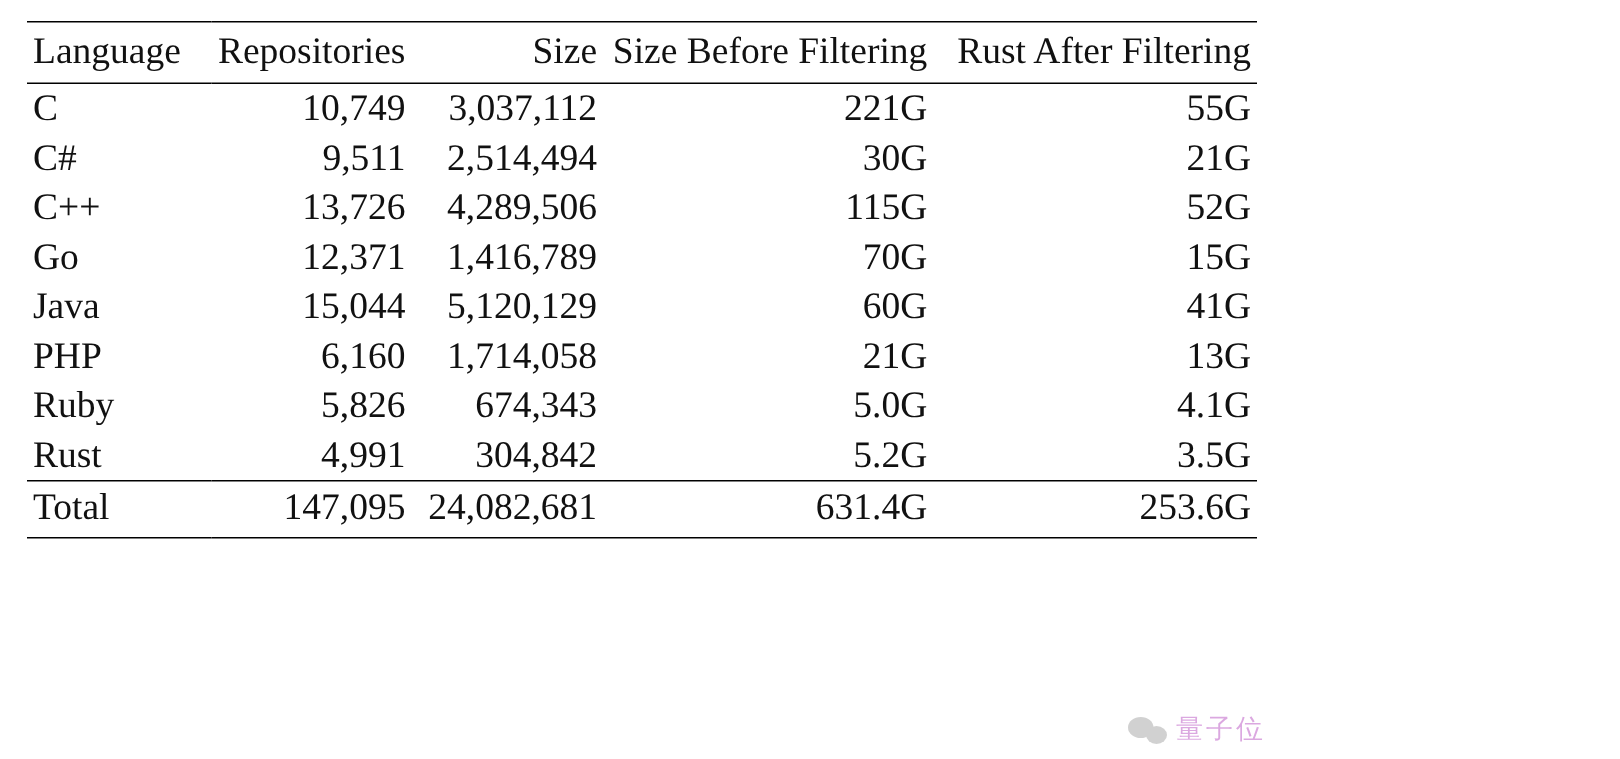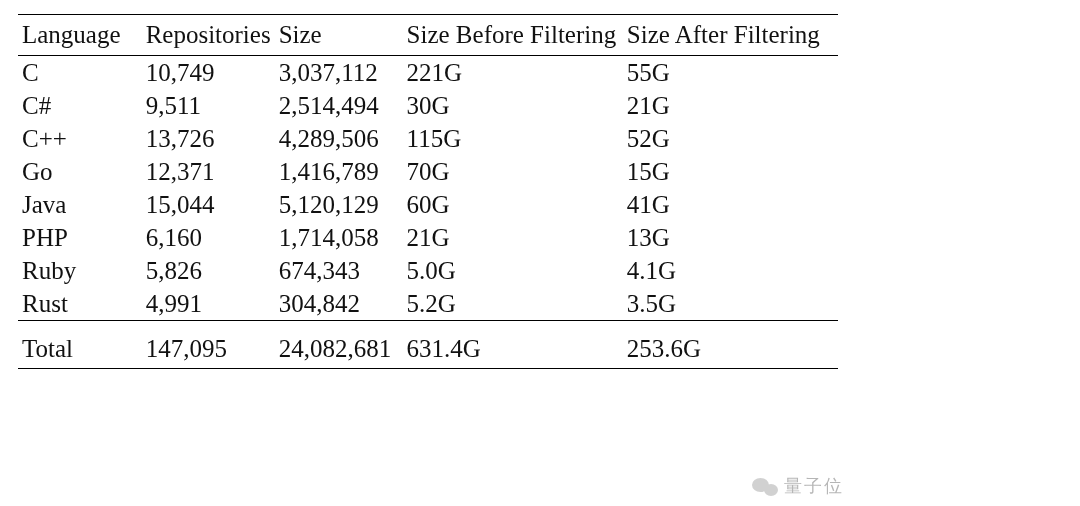--- a/index.html
+++ b/index.html
@@ -26,29 +26,29 @@
   table.data td {
     font-weight: normal;
     padding: 0.5px 4px;
     vertical-align: baseline;
     white-space: nowrap;
   }
   table.data thead th { padding-bottom: 4px; }
   table.data thead tr { border-top: 1.5px solid #000; border-bottom: 1px solid #000; }
   table.data thead th:first-child { padding-top: 4px; }
   table.data tbody.total tr { border-top: 1px solid #000; border-bottom: 1.5px solid #000; }
-  table.data tbody.total td { padding-top: 12px; padding-bottom: 3px; }
+  table.data tbody.total td { padding-top: 2px; padding-bottom: 3px; }
 
   .col-lang  { text-align: left;  width: 16%; }
   .col-repos { text-align: right; width: 14%; }
   .col-files { text-align: right; width: 16%; }
   .col-sbf   { text-align: right; width: 27%; }
   .col-saf   { text-align: right; width: 27%; }
 
-  td.num, th.num { text-align: left; }
+  td.num, th.num { text-align: right; }
   td.txt, th.txt { text-align: left; }
 
   
   .wm {
     position: absolute;
     right: 12px;
     bottom: 8px;
     display: flex;
     align-items: flex-end;
     gap: 6px;
@@ -64,21 +64,21 @@
     content: "";
     position: absolute;
     background: #888;
     border-radius: 50%;
   }
   .wm .wx::before { width: 17px; height: 14px; left: 0; top: 2px; }
   .wm .wx::after  { width: 14px; height: 12px; right: 0; bottom: 2px; }
   .wm .txt {
     font-family: Liberation Sans, sans-serif;
     font-size: 18px;
-    color: #404040;
+    color: #a21caf;
     letter-spacing: 2px;
     text-align: right;
   }
 </style>
 </head>
 <body>
 
 <div class="page">
   <table class="data">
     <colgroup>
@@ -87,21 +87,21 @@
         <col class="col-files">
         <col class="col-sbf">
         <col class="col-saf">
     </colgroup>
     <thead>
       <tr>
         <th class="txt">Language</th>
         <th class="num">Repositories</th>
         <th class="num">Size</th>
         <th class="num">Size Before Filtering</th>
-        <th class="num">Size After Filtering</th>
+        <th class="num">Rust After Filtering</th>
       </tr>
     </thead>
     <tbody>
       <tr>
           <td class="txt">C</td>
           <td class="num">10,749</td>
           <td class="num">3,037,112</td>
           <td class="num">221G</td>
           <td class="num">55G</td>
         </tr>

